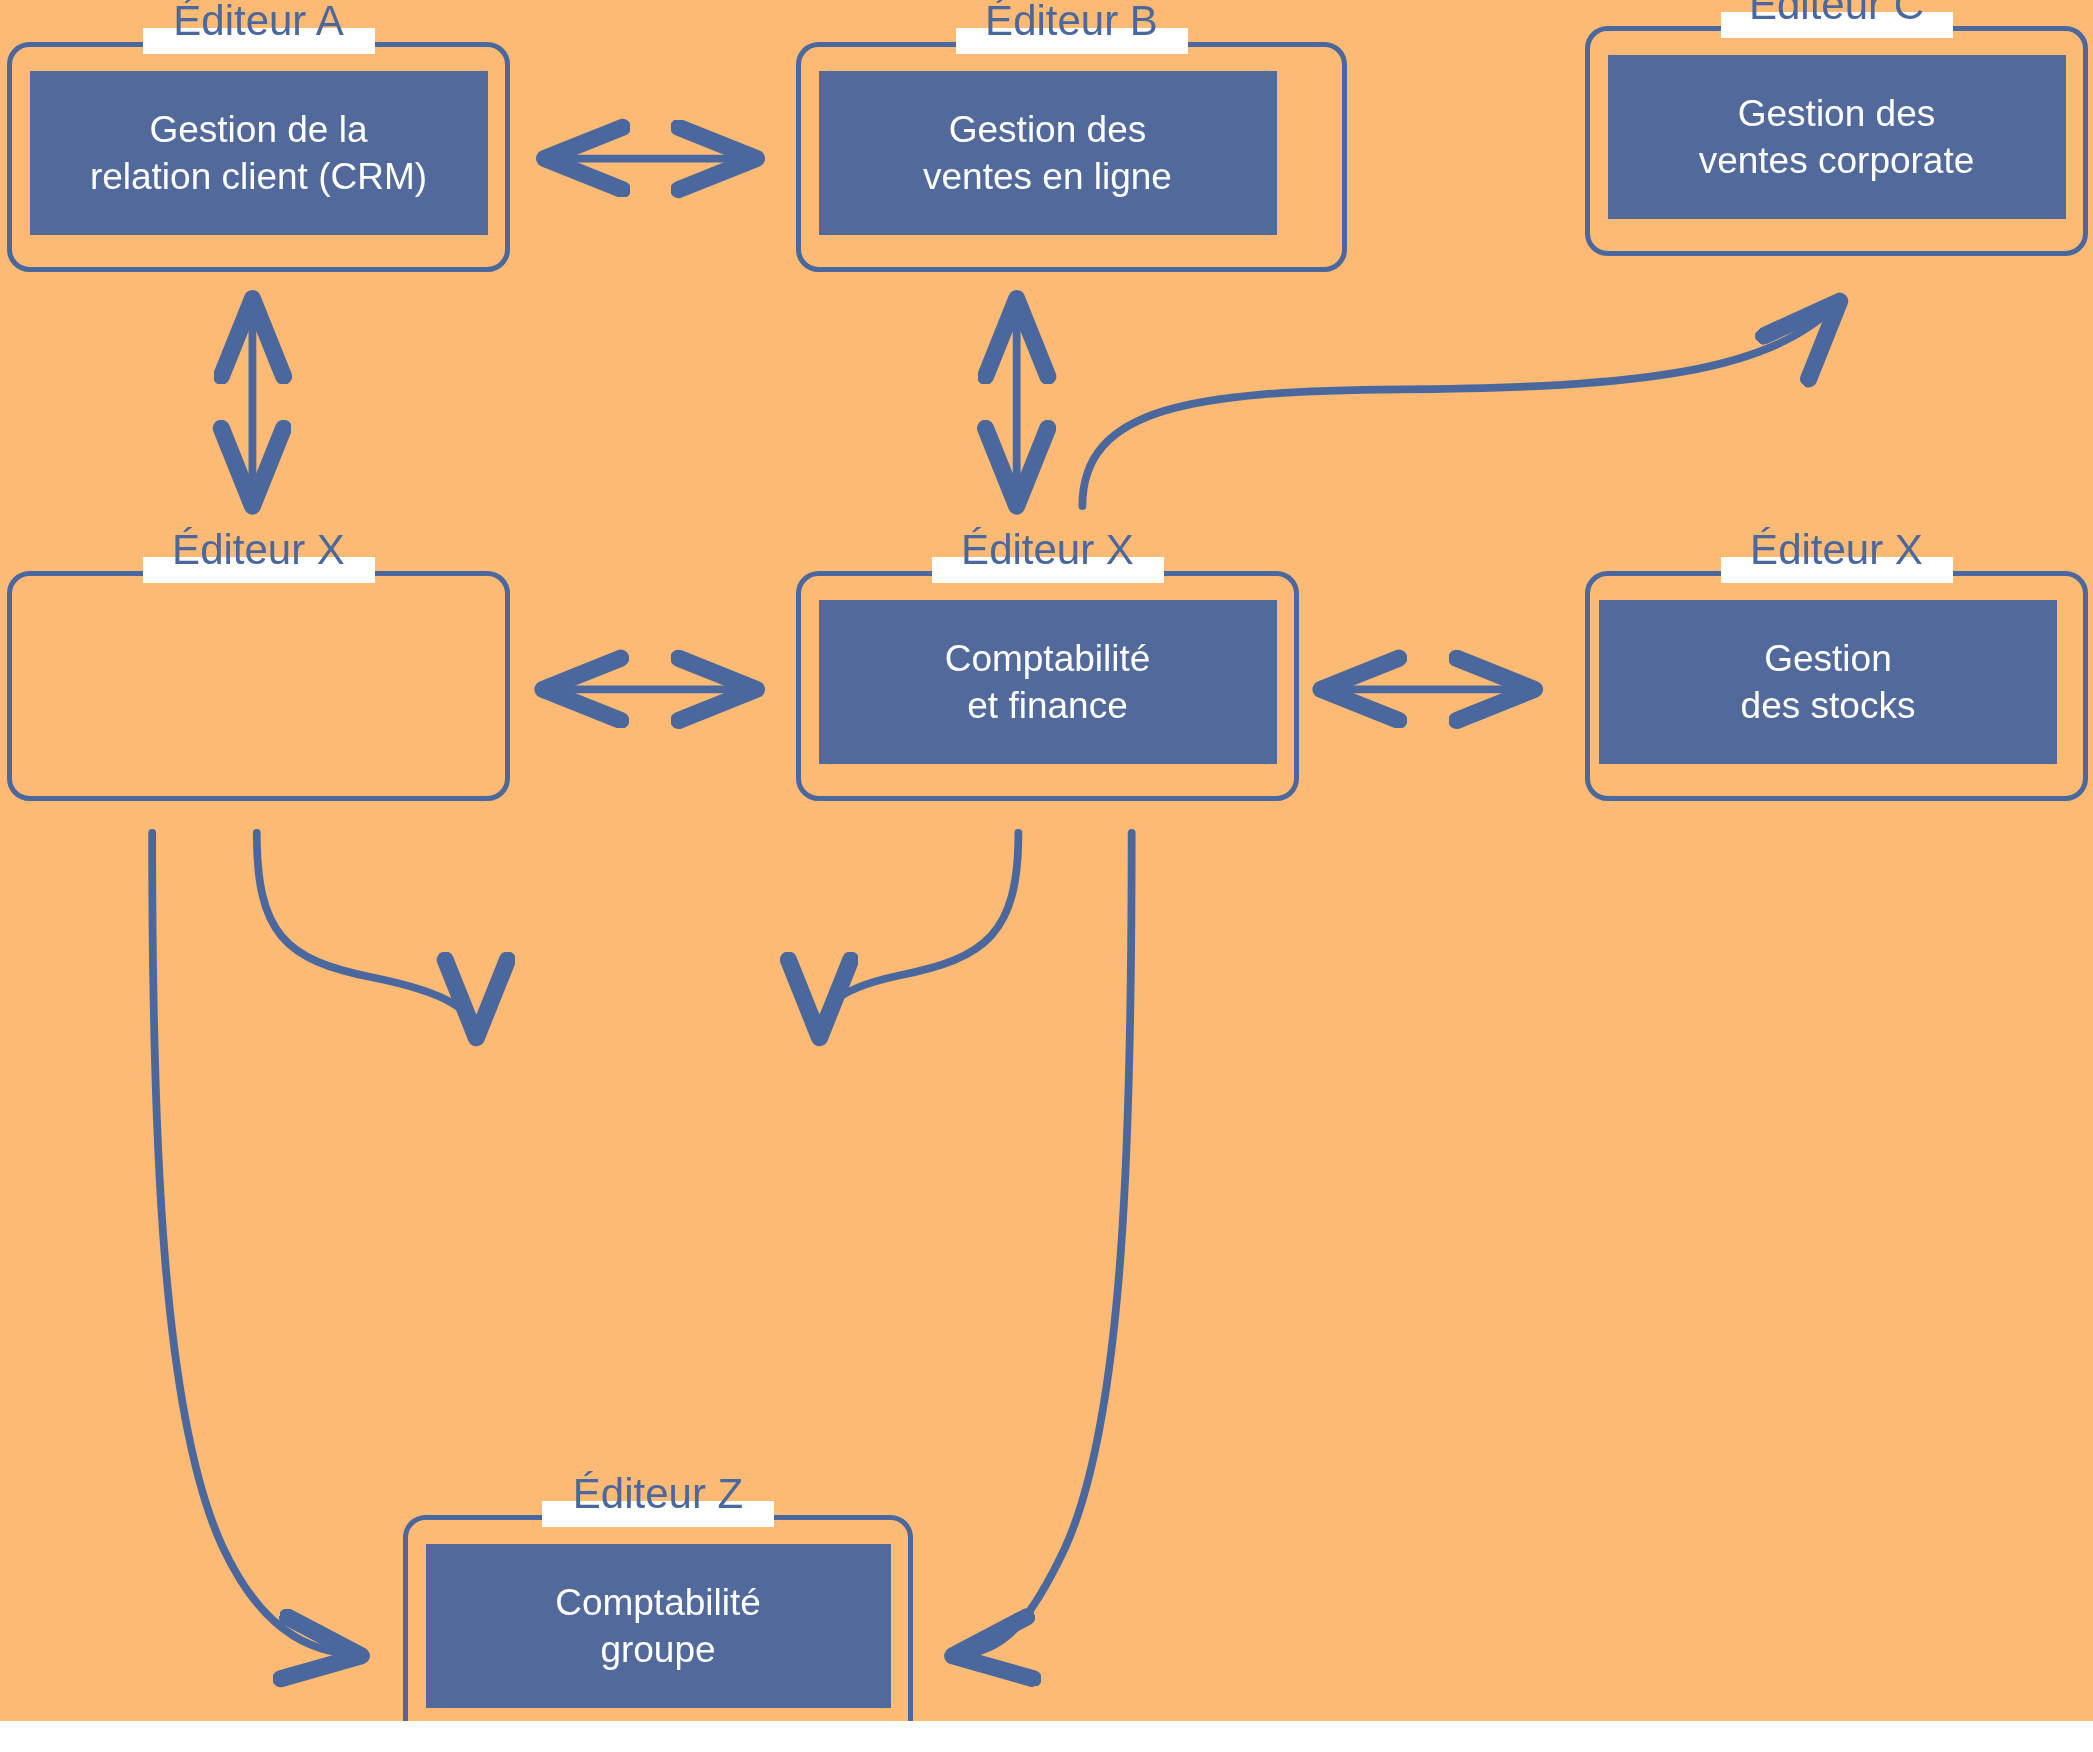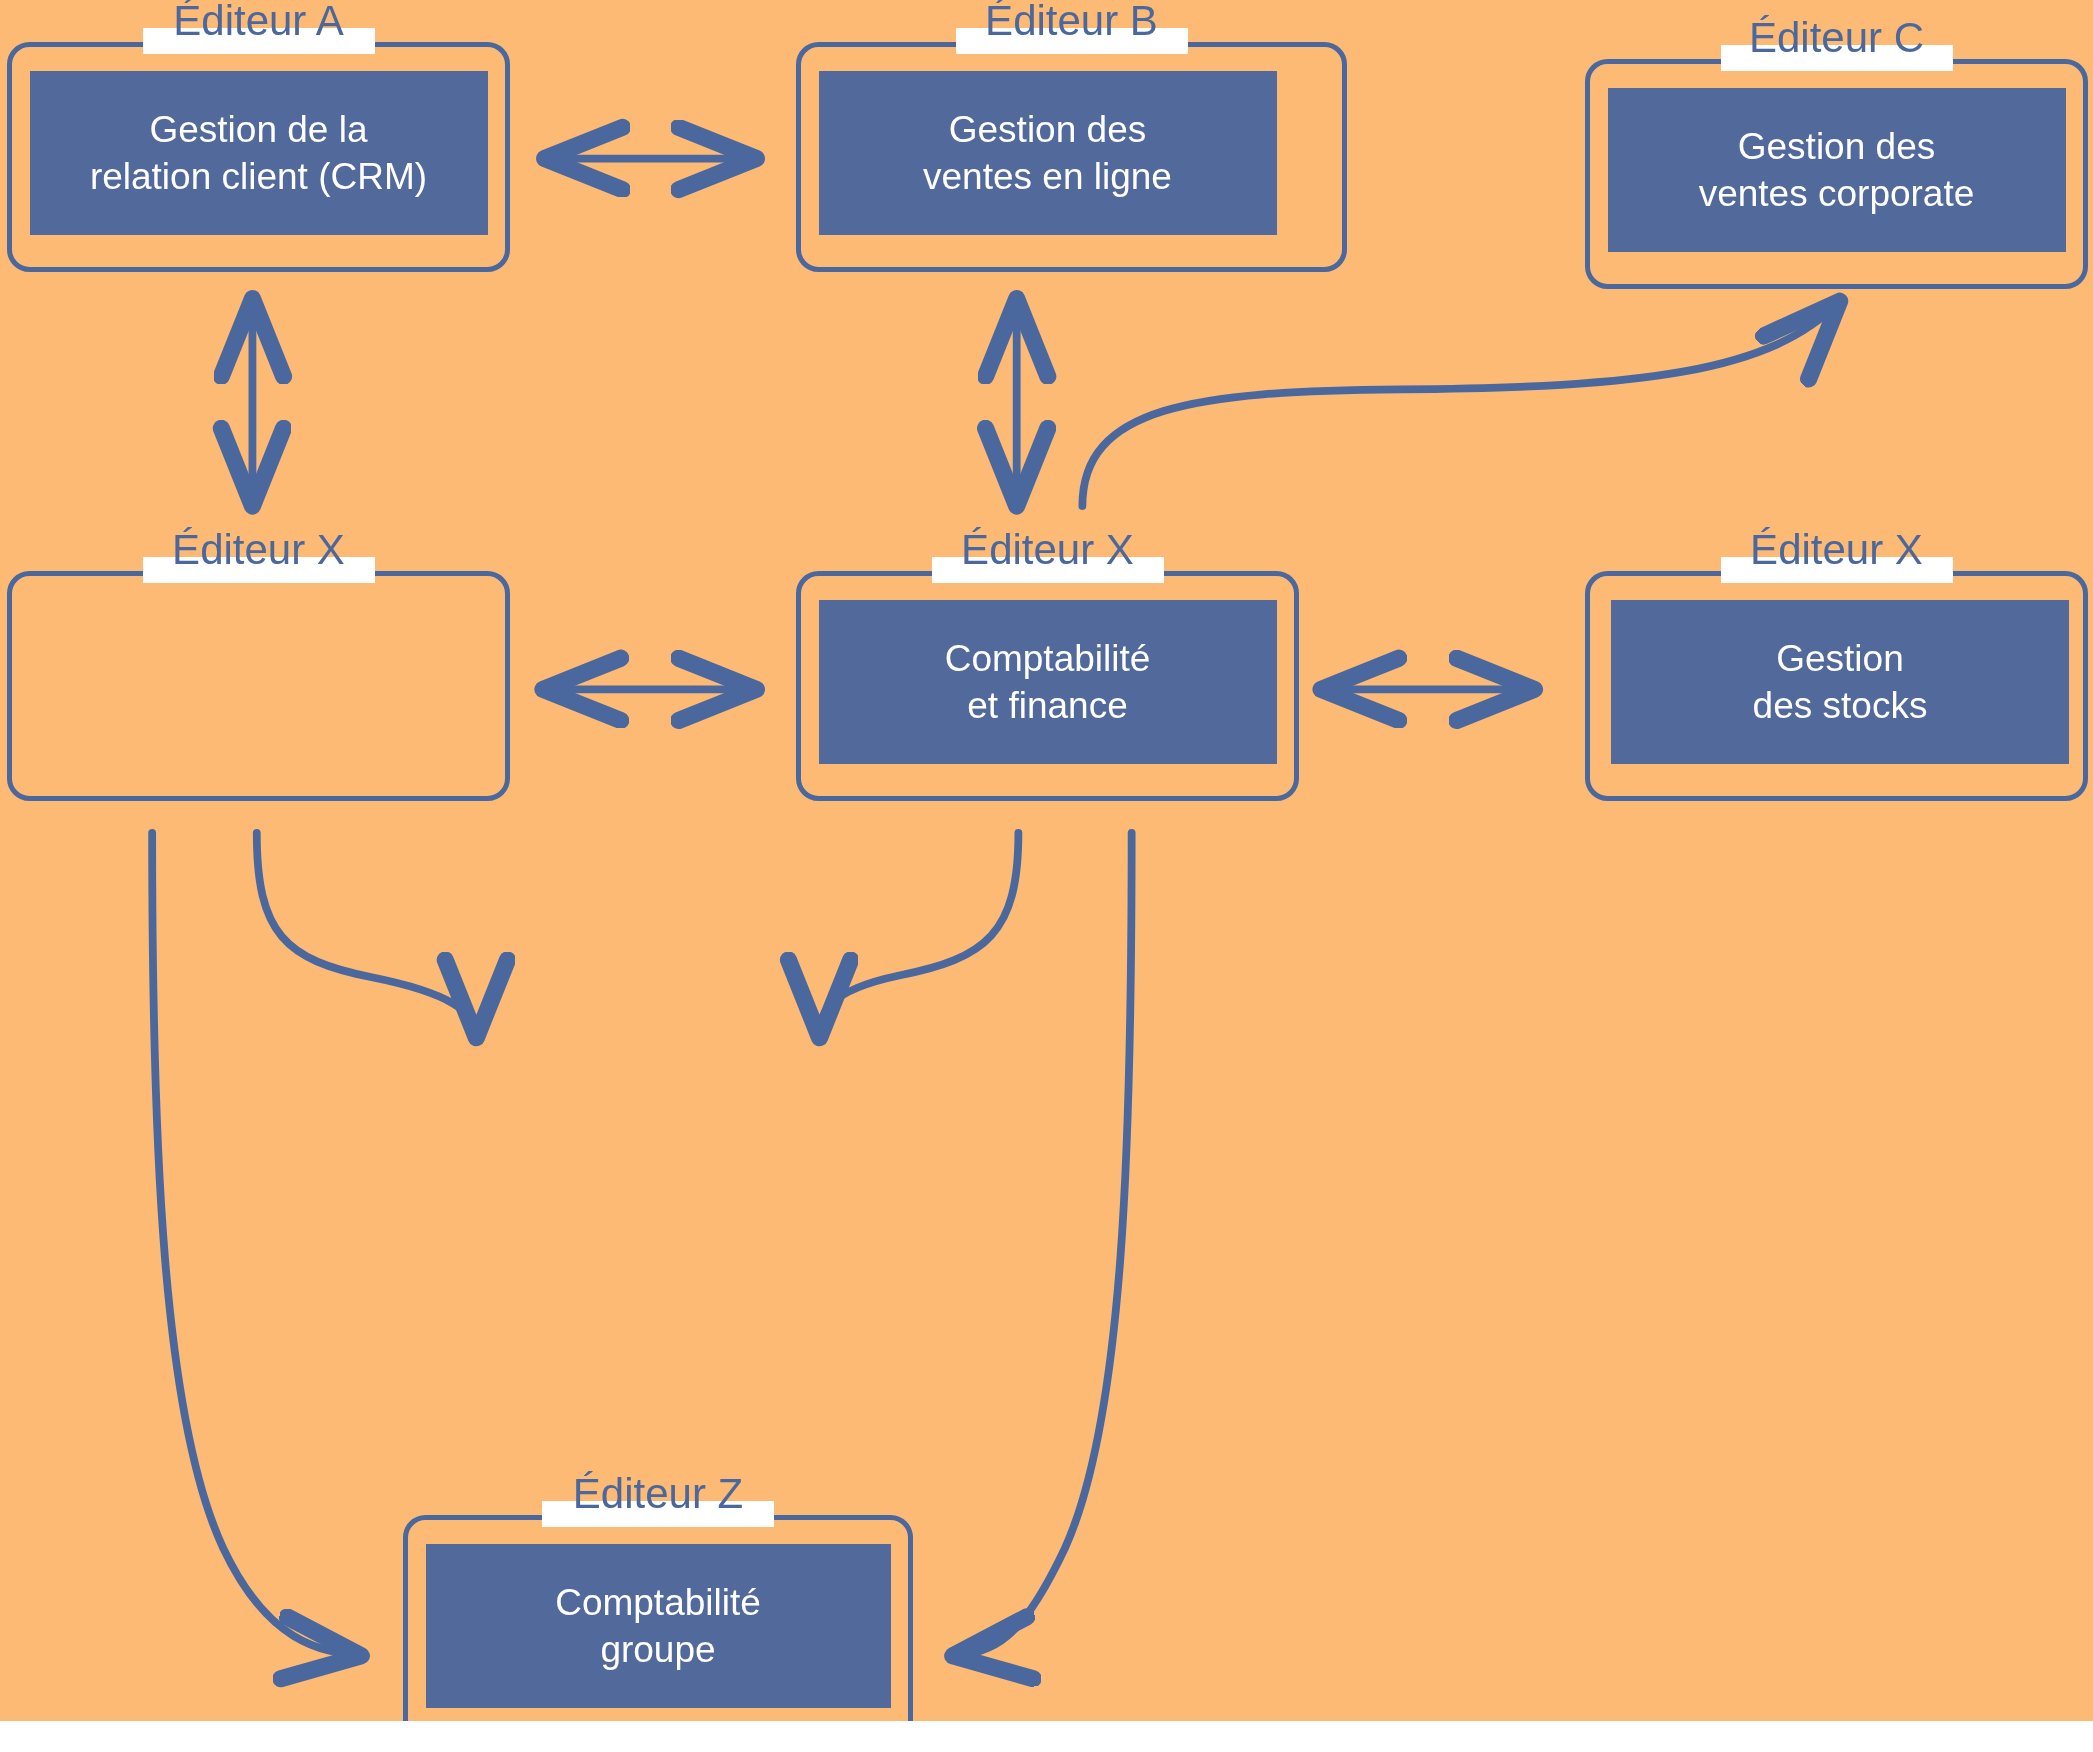--- a/index.html
+++ b/index.html
@@ -86,21 +86,21 @@
   </div>
 
   <div class="node" style="left:796px; top:42px; width:503px; height:230px;padding-left:48px;">
     <div class="frame"></div>
     <div class="notch" style="width:232px;"></div>
     <div class="glabel">Éditeur B</div>
     <div class="chip" style="left:22.5px; top:29px; width:458px; height:164px;">Gestion des
 ventes en ligne</div>
   </div>
 
-  <div class="node" style="left:1585px; top:59px; width:503px; height:230px;">
+  <div class="node" style="left:1585px; top:26px; width:503px; height:230px;">
     <div class="frame"></div>
     <div class="notch" style="width:232px;"></div>
     <div class="glabel">Éditeur C</div>
     <div class="chip" style="left:22.5px; top:29px; width:458px; height:164px;">Gestion des
 ventes corporate</div>
   </div>
 
   <div class="node" style="left:7px; top:571px; width:503px; height:230px;">
     <div class="frame"></div>
     <div class="notch" style="width:232px;"></div>
@@ -112,21 +112,21 @@
     <div class="notch" style="width:232px;"></div>
     <div class="glabel">Éditeur X</div>
     <div class="chip" style="left:22.5px; top:29px; width:458px; height:164px;">Comptabilité
 et finance</div>
   </div>
 
   <div class="node" style="left:1585px; top:571px; width:503px; height:230px;">
     <div class="frame"></div>
     <div class="notch" style="width:232px;"></div>
     <div class="glabel">Éditeur X</div>
-    <div class="chip" style="left:26px; top:29px; width:458px; height:164px;text-align:center;">Gestion
+    <div class="chip" style="left:14px; top:29px; width:458px; height:164px;text-align:center;">Gestion
 des stocks</div>
   </div>
 
 
   <div class="node" style="left:403px; top:1515px; width:510px; height:230px;">
     <div class="frame"></div>
     <div class="notch" style="width:232px;"></div>
     <div class="glabel">Éditeur Z</div>
     <div class="chip" style="left:22.5px; top:29px; width:465px; height:164px;">Comptabilité
 groupe</div>

